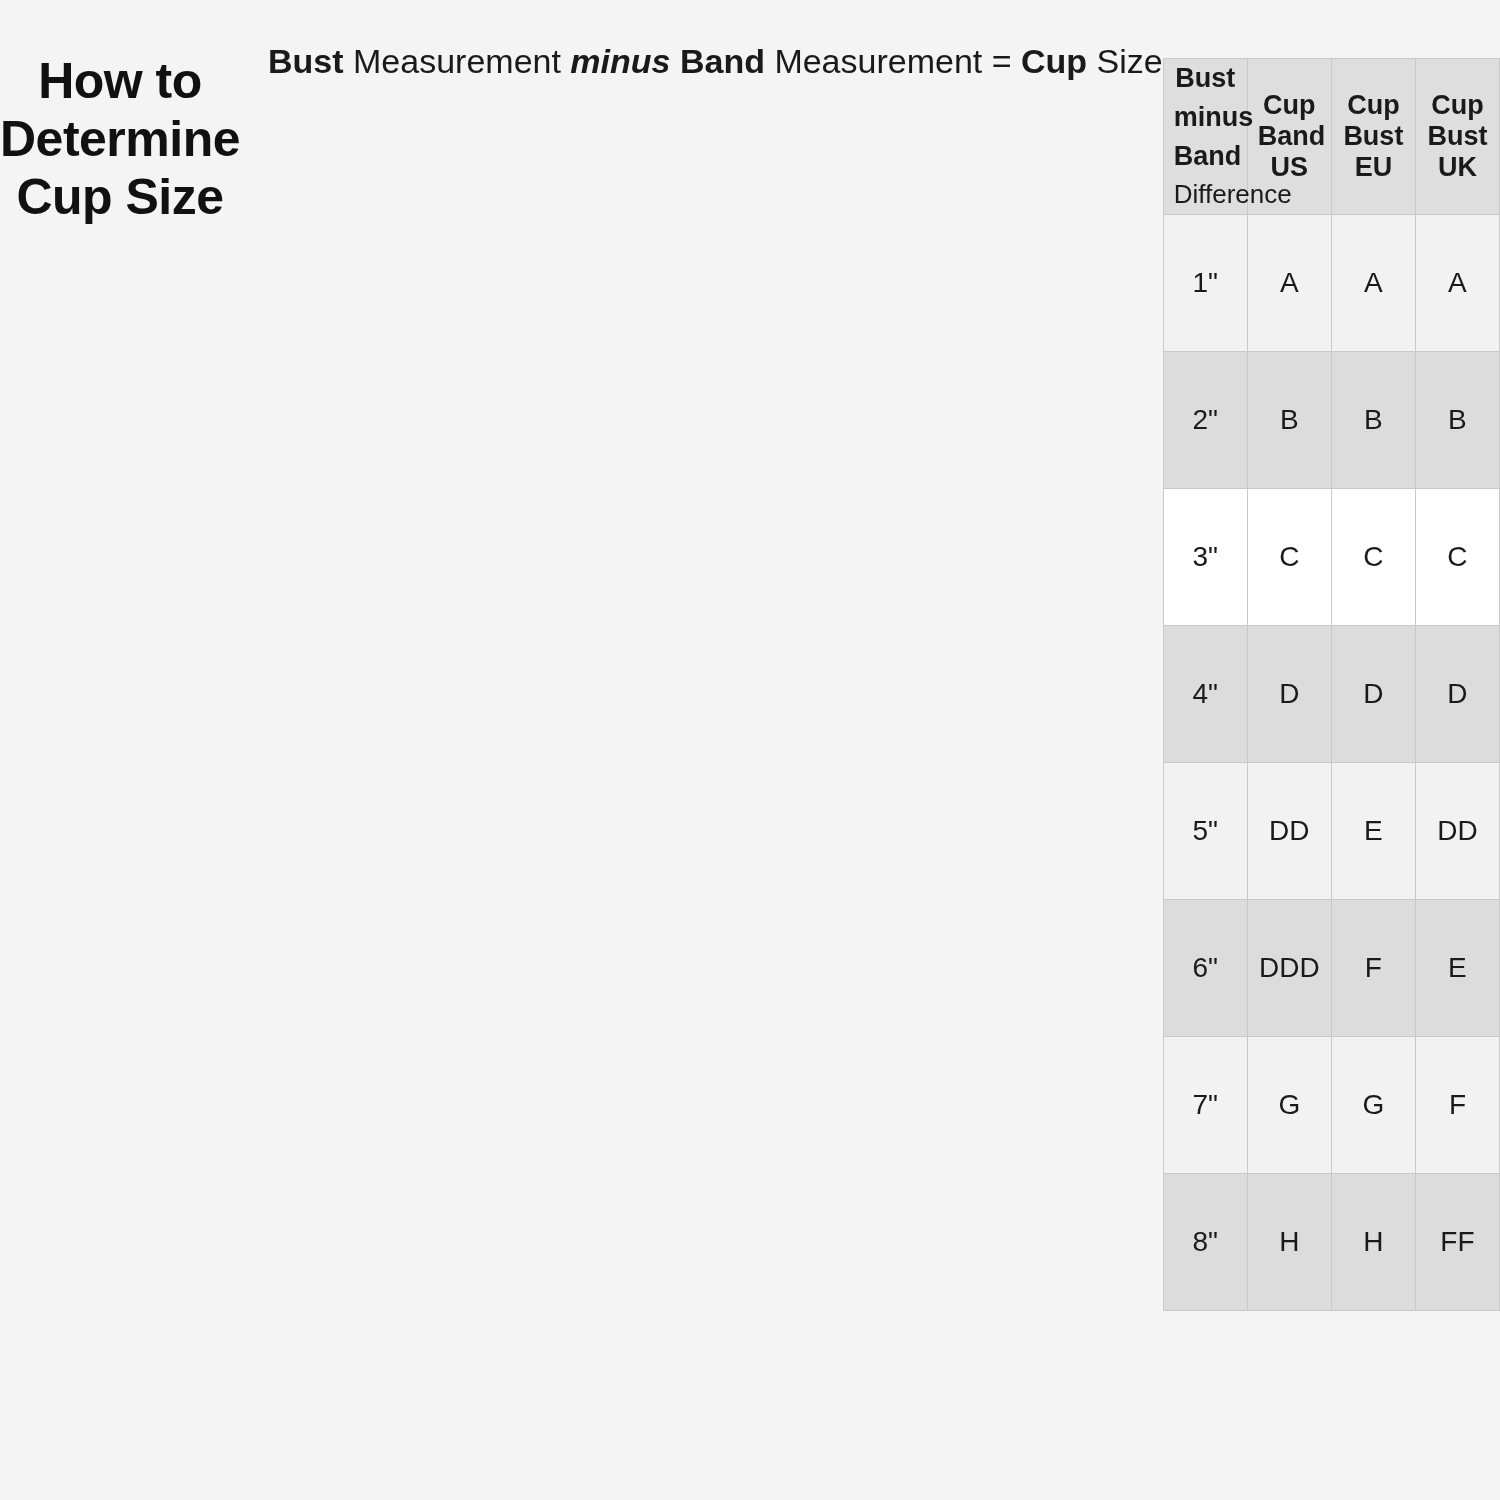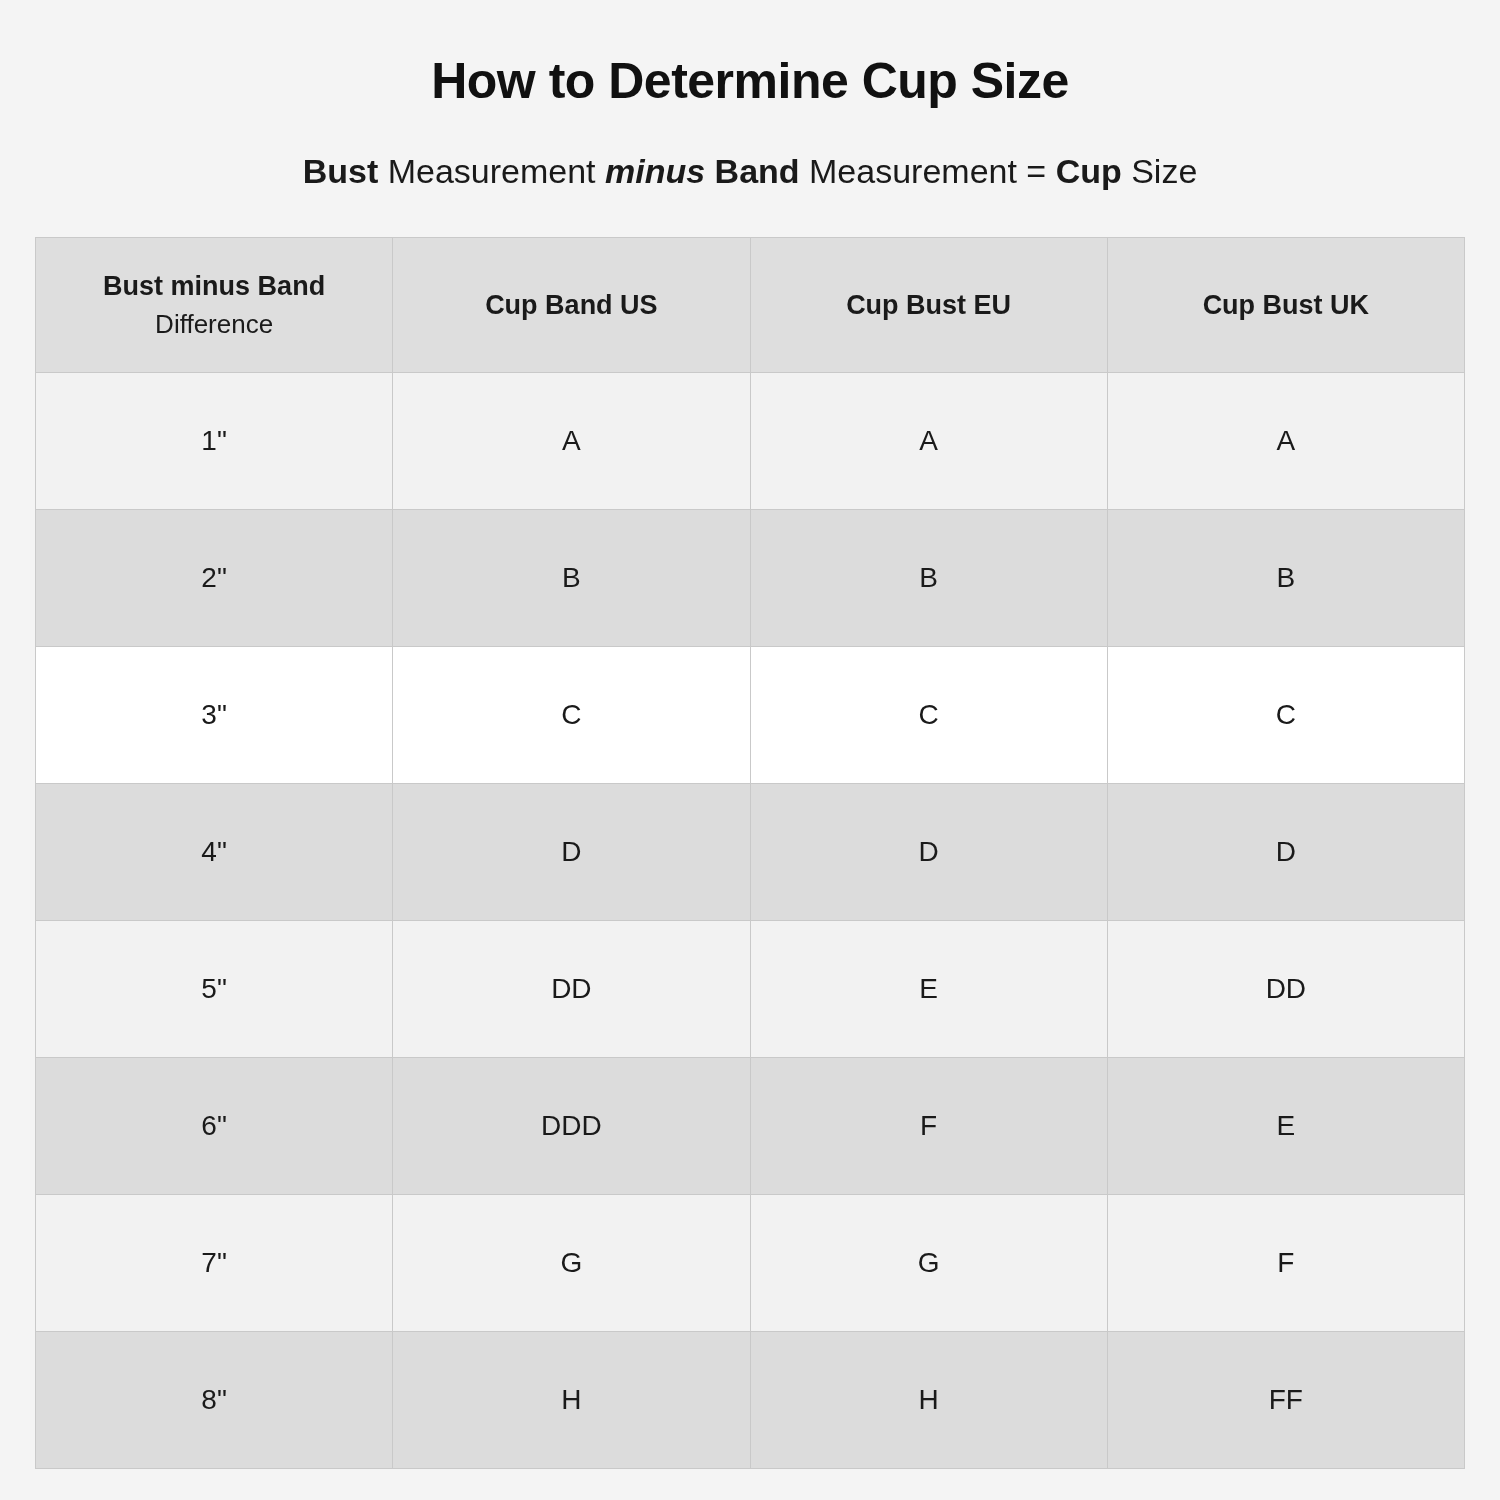--- a/index.html
+++ b/index.html
@@ -12,47 +12,48 @@
     background: #f4f4f4;
     font-family: "Liberation Sans", sans-serif;
     color: #1a1a1a;
     overflow: hidden;
   }
   .page {
     width: 1500px;
     height: 1108px;
     box-sizing: border-box;
     display: flex;
-    flex-direction: column;
-    align-items: center;
+    flex-direction: row;
+    align-items: flex-start;
   }
   .title {
     margin-top: 52px;
     font-size: 50px;
     font-weight: bold;
     letter-spacing: -0.5px;
     color: #111111;
     text-align: center;
   }
   .subtitle {
     margin-top: 42px;
     font-size: 34px;
     color: #1a1a1a;
     text-align: center;
     white-space: nowrap;
+    margin-left: 28px;
   }
   .subtitle .b {
     font-weight: bold;
   }
   .subtitle .i {
     font-style: italic;
     font-weight: bold;
   }
   .table-wrap {
-    margin-top: 46px;
+    margin-top: 58px;
     width: 1430px;
   }
   table.size-table {
     width: 100%;
     border-collapse: collapse;
     table-layout: fixed;
   }
   table.size-table th,
   table.size-table td {
     border: 1px solid #c9c9c9;

